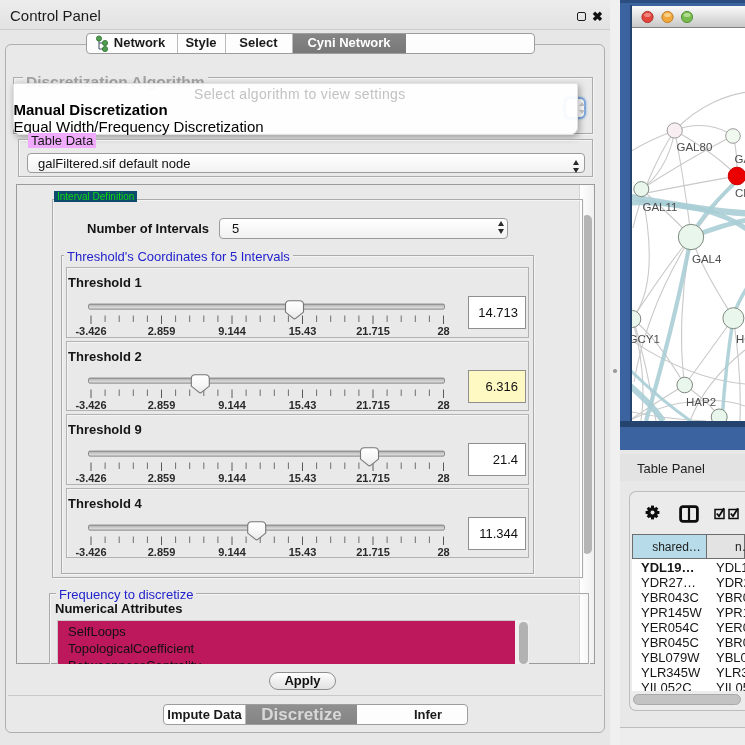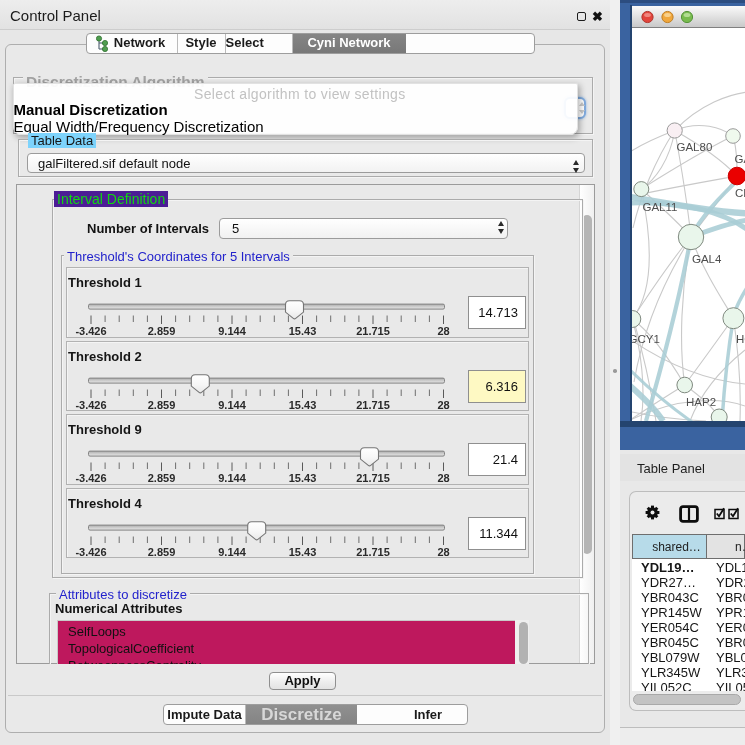--- a/index.html
+++ b/index.html
@@ -21,38 +21,38 @@
 <div class="abs" style="left:564px;top:97px;width:22px;height:22px;background:#fff;border:2.5px solid #80abde;border-radius:6px;box-shadow:0 0 3px #8db4e2;"></div>
 <div class="abs" style="left:578.5px;top:102px;width:0;height:0;border-left:3.5px solid transparent;border-right:3.5px solid transparent;border-bottom:4.5px solid #c9c9c9;"></div>
 <div class="abs" style="left:578.5px;top:109.5px;width:0;height:0;border-left:3.5px solid transparent;border-right:3.5px solid transparent;border-top:4.5px solid #c9c9c9;"></div>
 
 <div class="abs" style="left:13px;top:83px;width:565px;height:52px;background:rgba(255,255,255,0.93);border:1px solid #e2e2e2;border-radius:2px 2px 8px 8px;box-shadow:1.5px 2.5px 6px rgba(0,0,0,0.3);"></div>
 <div class="abs" style="left:194px;top:86px;font-size:14px;letter-spacing:0.35px;color:#c2c2c2;">Select algorithm to view settings</div>
 <div class="abs" style="left:13.5px;top:101px;font-size:15px;font-weight:bold;color:#000;">Manual Discretization</div>
 <div class="abs" style="left:13.5px;top:117.5px;font-size:15px;color:#000;">Equal Width/Frequency Discretization</div>
 
 <div class="abs etched" style="left:18px;top:139px;width:575px;height:38px;"></div>
-<div class="abs" style="left:28px;top:133px;font-size:13px;color:#161616;background:#7dd3fc;padding:0 3px;">Table Data</div>
+<div class="abs" style="left:28px;top:133px;font-size:13px;color:#161616;background:#f0abfc;padding:0 3px;">Table Data</div>
 <div class="abs" style="left:27px;top:153px;width:558px;height:20px;background:linear-gradient(#ffffff,#f2f2f2);border:1px solid #9b9b9b;border-radius:4px;"></div>
 <div class="abs" style="left:38px;top:156px;font-size:13px;color:#111;">galFiltered.sif default node</div>
 <div class="abs" style="left:573px;top:159.5px;width:0;height:0;border-left:3px solid transparent;border-right:3px solid transparent;border-bottom:5px solid #2a2a2a;"></div>
 <div class="abs" style="left:573px;top:167.5px;width:0;height:0;border-left:3px solid transparent;border-right:3px solid transparent;border-top:5px solid #2a2a2a;"></div>
 
 <div class="abs" style="left:16px;top:184px;width:579px;height:480px;border:1px solid #9b9b9b;background:#e9e9e9;"></div>
 <div class="abs" style="left:579px;top:185px;width:15px;height:478px;background:linear-gradient(to right,#ffffff,#f0f0f0);border-left:1px solid #d5d5d5;"></div>
 <div class="abs" style="left:581.5px;top:215px;width:10px;height:339px;background:#b5b5b5;border-radius:5px;"></div>
 
 <div class="abs" style="left:17px;top:185px;width:562px;height:478px;overflow:hidden;">
 <div class="abs" style="left:0;top:0;width:562px;height:478px;">
 
 </div>
   </div>
 
 <div class="abs etched" style="left:52px;top:199px;width:531px;height:379px;"></div>
-<div class="abs" style="left:54px;top:191px;font-size:14px;color:#10d810;background:#4c1d95;padding:0 3px;">Interval Definition</div>
+<div class="abs" style="left:54px;top:191px;font-size:10px;color:#10d810;background:#0c4a6e;padding:0 3px;">Interval Definition</div>
 
 <div class="abs" style="left:87px;top:221px;font-size:13px;font-weight:bold;color:#131313;">Number of Intervals</div>
 <div class="abs" style="left:219px;top:217.5px;width:289px;height:21px;background:linear-gradient(#ffffff,#f1f1f1);border:1px solid #9b9b9b;border-radius:4px;"></div>
 <div class="abs" style="left:232px;top:221px;font-size:13px;color:#111;">5</div>
 <div class="abs" style="left:498px;top:220.5px;width:0;height:0;border-left:3px solid transparent;border-right:3px solid transparent;border-bottom:5px solid #2a2a2a;"></div>
 <div class="abs" style="left:498px;top:228.5px;width:0;height:0;border-left:3px solid transparent;border-right:3px solid transparent;border-top:5px solid #2a2a2a;"></div>
 
 <div class="abs etched" style="left:61px;top:255px;width:473px;height:319px;"></div>
 <div class="abs" style="left:64px;top:249px;font-size:13px;color:#2222cc;background:#e9e9e9;padding:0 3px;">Threshold's Coordinates for 5 Intervals</div>
 
@@ -256,45 +256,45 @@
 <stop offset="0" stop-color="#aaaaaa"></stop>
         <stop offset="0.5" stop-color="#cdcdcd"></stop>
         <stop offset="1" stop-color="#e6e6e6"></stop>
       </linearGradient>
     </defs>
 </svg>
 <div style="position:absolute;left:468px;top:516.5px;width:58px;height:33px;background:#fff;border:1px solid #8f8f8f;font-size:13px;line-height:32px;text-align:right;padding-right:7px;color:#111;">11.344</div>
 
 <div class="abs" style="left:16px;top:184px;width:579px;height:480px;overflow:hidden;pointer-events:none;">
   <div class="etched" style="position:absolute;left:33px;top:409px;width:540px;height:90px;"></div>
-  <div style="position:absolute;left:40px;top:403px;font-size:13px;color:#2222cc;background:#e9e9e9;padding:0 3px;">Attributes to discretize</div>
+  <div style="position:absolute;left:40px;top:403px;font-size:13px;color:#2222cc;background:#e9e9e9;padding:0 3px;">Frequency to discretize</div>
   <div style="position:absolute;left:39px;top:417px;font-size:13px;font-weight:bold;color:#131313;">Numerical Attributes</div>
   <div style="position:absolute;left:41px;top:436px;width:458px;height:44px;background:#be185d;border-top:1px solid #c9c9c9;border-left:1px solid #c9c9c9;overflow:hidden;">
     <div style="position:absolute;left:10px;top:3px;font-size:13px;color:#111;">SelfLoops</div>
     <div style="position:absolute;left:10px;top:20px;font-size:13px;color:#111;">TopologicalCoefficient</div>
     <div style="position:absolute;left:10px;top:37px;font-size:13px;color:#111;">BetweennessCentrality</div>
   </div>
   <div style="position:absolute;left:499px;top:436px;width:14px;height:44px;background:#efefef;"></div>
   <div style="position:absolute;left:502.5px;top:438px;width:9px;height:42px;background:#b2b2b2;border-radius:4.5px;"></div>
 </div>
 
 <div class="abs" style="left:8px;top:695px;width:594px;height:1px;background:#c9c9c9;"></div>
 
-<div class="abs" style="left:269px;top:672px;width:67px;height:18px;background:linear-gradient(#ffffff,#ececec 60%,#e3e3e3);border:1px solid #8f8f8f;border-radius:4px;font-size:13px;font-weight:600;color:#111;text-align:center;line-height:16px;">Apply</div>
+<div class="abs" style="left:269px;top:672px;width:67px;height:18px;background:linear-gradient(#ffffff,#ececec 60%,#e3e3e3);border:1px solid #8f8f8f;border-radius:9px;font-size:13px;font-weight:600;color:#111;text-align:center;line-height:16px;">Apply</div>
 
 <div class="abs" style="left:163px;top:704px;width:305px;height:21px;background:#fdfdfd;border:1px solid #9d9d9d;border-radius:4px;display:flex;overflow:hidden;">
   <div style="width:82px;border-right:1px solid #bbb;font-size:13px;font-weight:600;color:#1a1a1a;text-align:center;line-height:19px;">Impute Data</div>
   <div style="width:111px;background:linear-gradient(#909090,#848484);font-size:17px;font-weight:600;color:#d8d8d8;text-align:center;line-height:19px;">Discretize Data</div>
   <div style="flex:1;font-size:13px;font-weight:600;color:#1a1a1a;text-align:center;line-height:19px;padding-left:32px;">Infer Network</div>
 </div>
 
 <div class="abs" style="left:85.5px;top:33px;width:449px;height:20.5px;background:#fdfdfd;border:1px solid #9d9d9d;border-radius:4px;display:flex;overflow:hidden;">
   <div style="width:91px;border-right:1px solid #bbb;font-size:13px;font-weight:600;color:#1a1a1a;text-align:center;line-height:18px;padding-left:16px;">Network</div>
   <div style="width:48px;border-right:1px solid #bbb;font-size:13px;font-weight:600;color:#1a1a1a;text-align:center;line-height:18px;">Style</div>
-  <div style="width:67px;border-right:1px solid #bbb;font-size:13px;font-weight:600;color:#1a1a1a;text-align:left;line-height:18px;">Select</div>
+  <div style="width:67px;border-right:1px solid #bbb;font-size:13px;font-weight:600;color:#1a1a1a;text-align:center;line-height:18px;">Select</div>
   <div style="width:113px;background:linear-gradient(#858585,#787878);font-size:13px;font-weight:600;color:#fff;text-align:center;line-height:18px;">Cyni Network</div>
 </div>
 <svg class="abs" style="left:96px;top:35px" width="13" height="17">
   <line x1="3" y1="4" x2="3" y2="14" stroke="#5a6a7a" stroke-width="1.2"></line>
   <line x1="3" y1="8" x2="8" y2="8" stroke="#5a6a7a" stroke-width="1.2"></line>
   <line x1="3" y1="14" x2="8" y2="14" stroke="#5a6a7a" stroke-width="1.2"></line>
   <circle cx="3" cy="3.5" r="2.6" fill="#4f9e4f" stroke="#2e6e2e" stroke-width="0.8"></circle>
   <circle cx="9" cy="8" r="2.6" fill="#4f9e4f" stroke="#2e6e2e" stroke-width="0.8"></circle>
   <circle cx="9" cy="14" r="2.6" fill="#4f9e4f" stroke="#2e6e2e" stroke-width="0.8"></circle>
 </svg>

